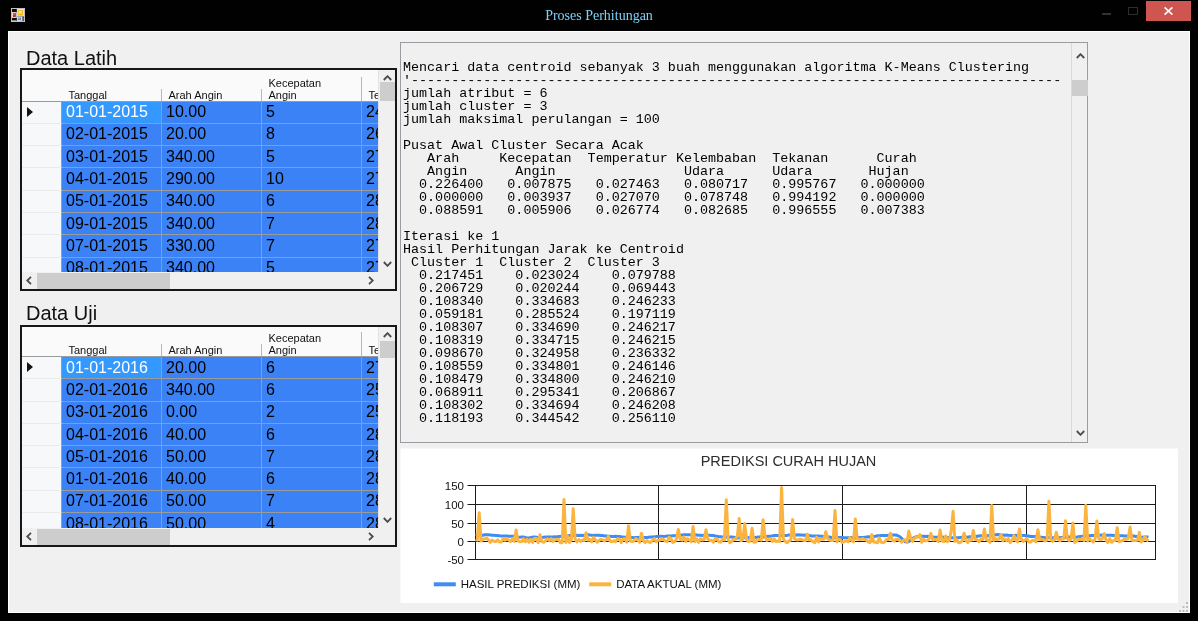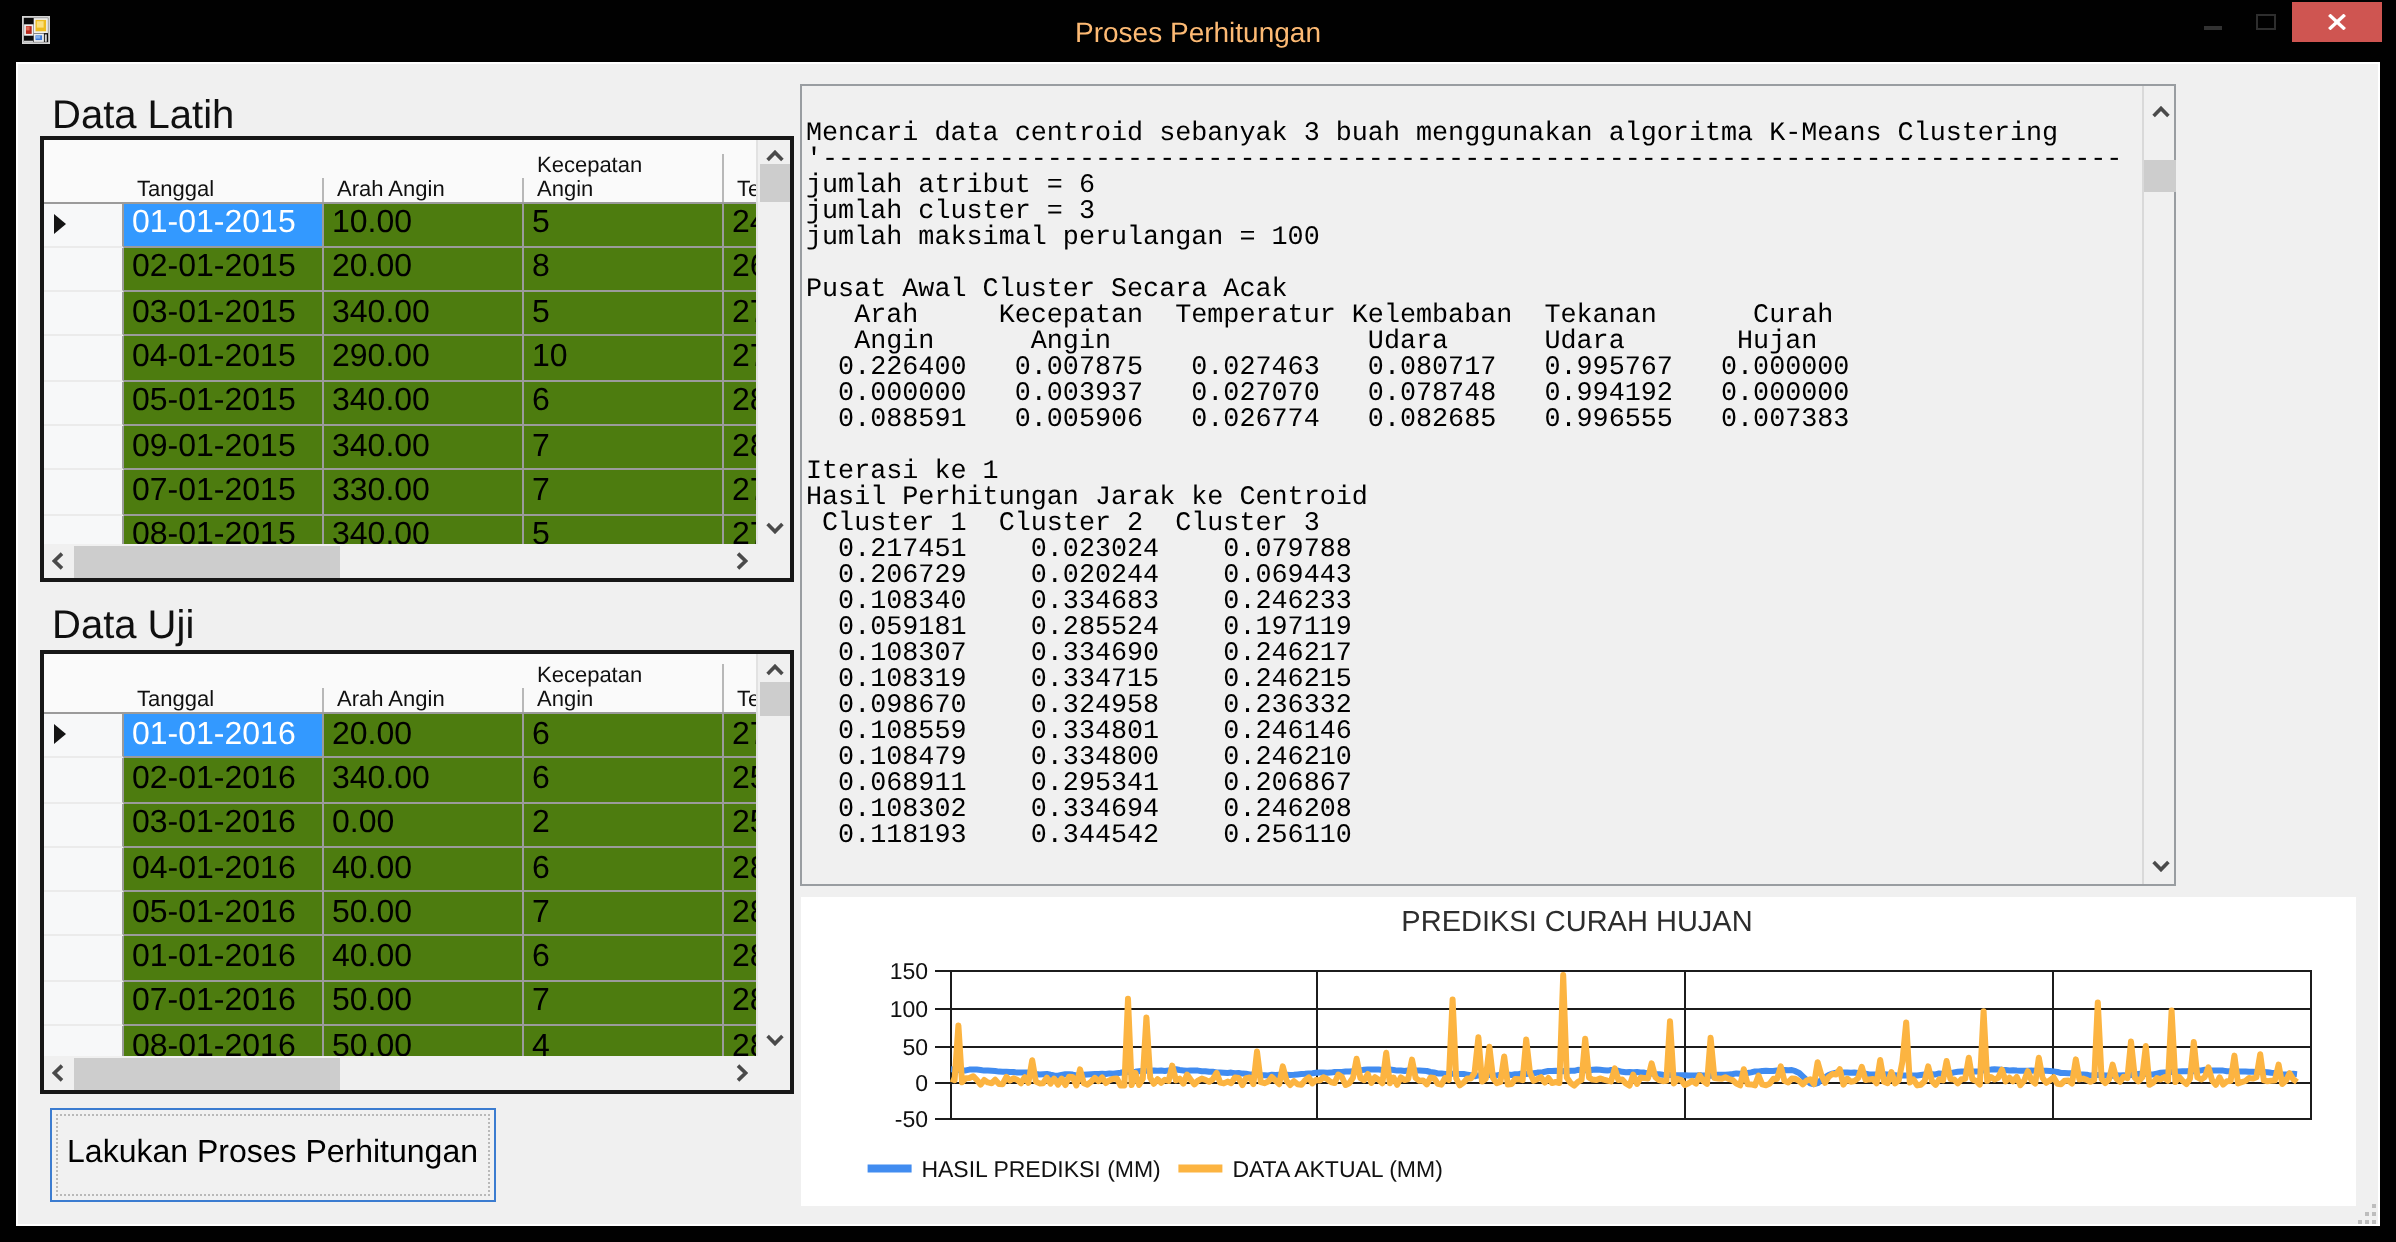--- a/index.html
+++ b/index.html
@@ -3,39 +3,39 @@
 <style>
 * { margin:0; padding:0; box-sizing:border-box; }
 html,body { width:1198px; height:621px; background:#000; overflow:hidden;
   font-family:"Liberation Sans", sans-serif; }
 #win { position:absolute; left:0; top:0; width:1198px; height:621px; background:#010101; }
 #client { position:absolute; left:8px; top:31px; width:1182px; height:582px; background:#f0f0f0; border:1px solid #fff; box-sizing:border-box; }
 .abs { position:absolute; }
 
 
 #title { position:absolute; left:399px; top:7.5px; width:400px; text-align:center;
-  font-size:14px; color:#fdba74; }
+  font-size:14px; color:#7dd3fc;font-family:Liberation Serif, serif; }
 #mindash { position:absolute; left:1102px; top:12.5px; width:8.5px; height:2px; background:#323232; }
 #maxbox { position:absolute; left:1128px; top:6.5px; width:10px; height:8.5px; border:1.4px solid #2e2e2e; }
 #closebtn { position:absolute; left:1146px; top:0.5px; width:44.6px; height:20.4px; background:#cf5551; }
 #closebtn svg { position:absolute; left:18px; top:6.5px; }
 
 
 .lbl { position:absolute; left:17px; font-size:20px; color:#101010; }
 
 
 .dgv { position:absolute; left:20px; width:377.3px; border:2px solid #171717; background:#f0f0f0; }
 .dgv-in { position:relative; width:100%; height:100%; overflow:hidden; }
 .hrow { display:flex; background:#fafafa; border-bottom:1px solid #9b9b9b;align-items:flex-end; }
 .hc { position:relative; border-right:1px solid #b8b8b8; display:flex; align-items:center; }
 .hc span { font-size:11px; color:#101010; padding-left:7px; line-height:12px; }
 .hc0 { width:39.5px; }
 .hc1,.hc2,.hc3 { width:100px; }
 .hc4 { flex:1; border-right:none; }
-.drow { display:flex; height:22.3px; background:#4d7c0f; }
+.drow { display:flex; height:22.3px; background:#3b82f6; }
 .rh { width:39.5px; background:#f7f8f9; border-right:1px solid #9b9b9b;
    border-bottom:1px solid #ebebeb; position:relative; }
 .cur { position:absolute; left:5px; top:50%; margin-top:-5.5px; width:0; height:0;
    border-left:6.5px solid #141414; border-top:5.3px solid transparent; border-bottom:5.3px solid transparent; }
 .dc { border-right:1px solid #9b9b9b; border-bottom:1px solid #9b9b9b;
    font-size:16px; color:#000; padding-left:4.5px; display:flex; align-items:center;
    overflow:hidden; white-space:nowrap; }
 .c1,.c2,.c3 { width:100px; }
 .c4 { flex:1; border-right:none; }
 .sel { background:#3399ff; color:#fff; }
@@ -284,23 +284,20 @@
     <svg class="chevh" style="left:4px;" width="6" height="9" viewBox="0 0 6 9">
             <polyline points="5,0.8 1.2,4.5 5,8.2" fill="none" stroke="#4a4a4a" stroke-width="1.8"></polyline>
           </svg>
     <div class="hthumb"></div>
     <svg class="chevh" style="right:4px;" width="6" height="9" viewBox="0 0 6 9">
             <polyline points="1,0.8 4.8,4.5 1,8.2" fill="none" stroke="#4a4a4a" stroke-width="1.8"></polyline>
           </svg>
   </div>
  </div>
 </div>
-  <div id="btn">
-      <div class="inner">Lakukan Proses Perhitungan</div>
-    </div>
   <div id="console">
     <pre>Mencari data centroid sebanyak 3 buah menggunakan algoritma K-Means Clustering
 '---------------------------------------------------------------------------------
 jumlah atribut = 6
 jumlah cluster = 3
 jumlah maksimal perulangan = 100
 
 Pusat Awal Cluster Secara Acak
    Arah     Kecepatan  Temperatur Kelembaban  Tekanan      Curah
    Angin      Angin                Udara      Udara       Hujan

